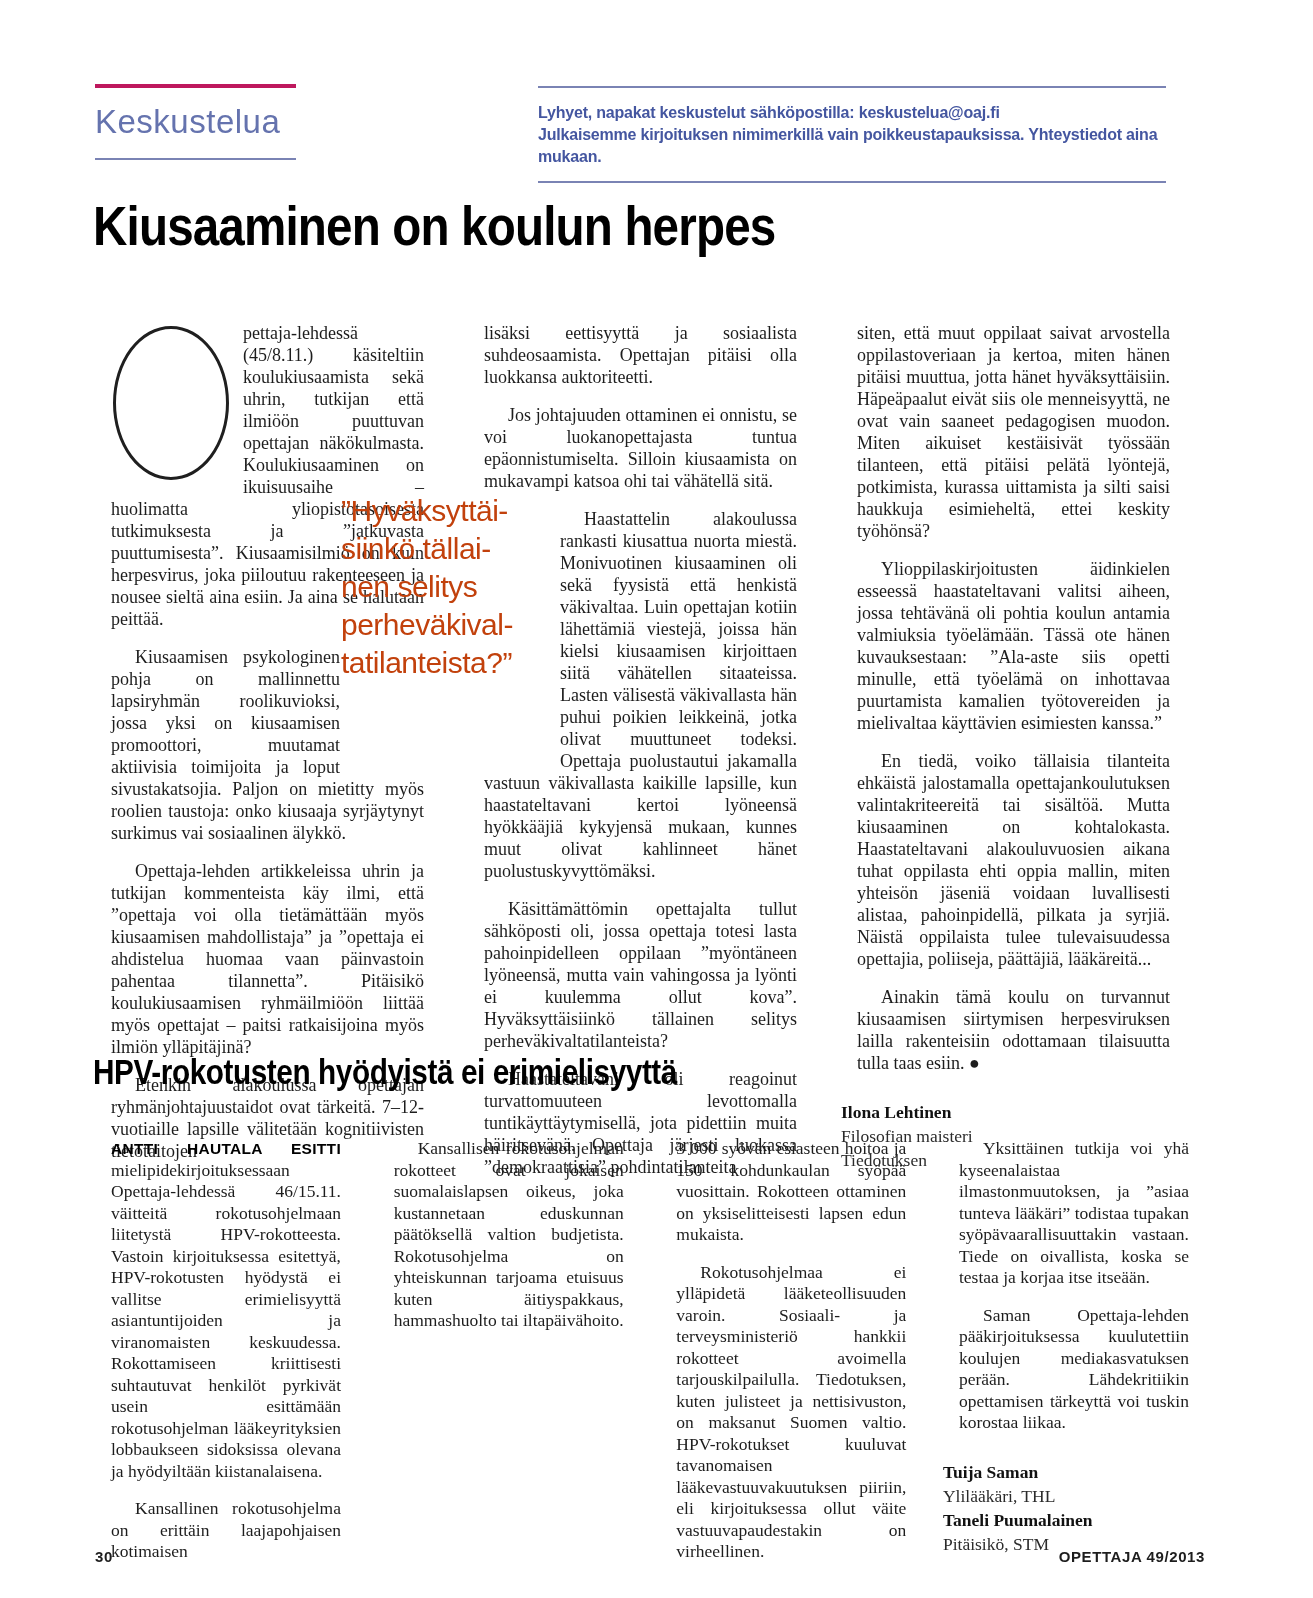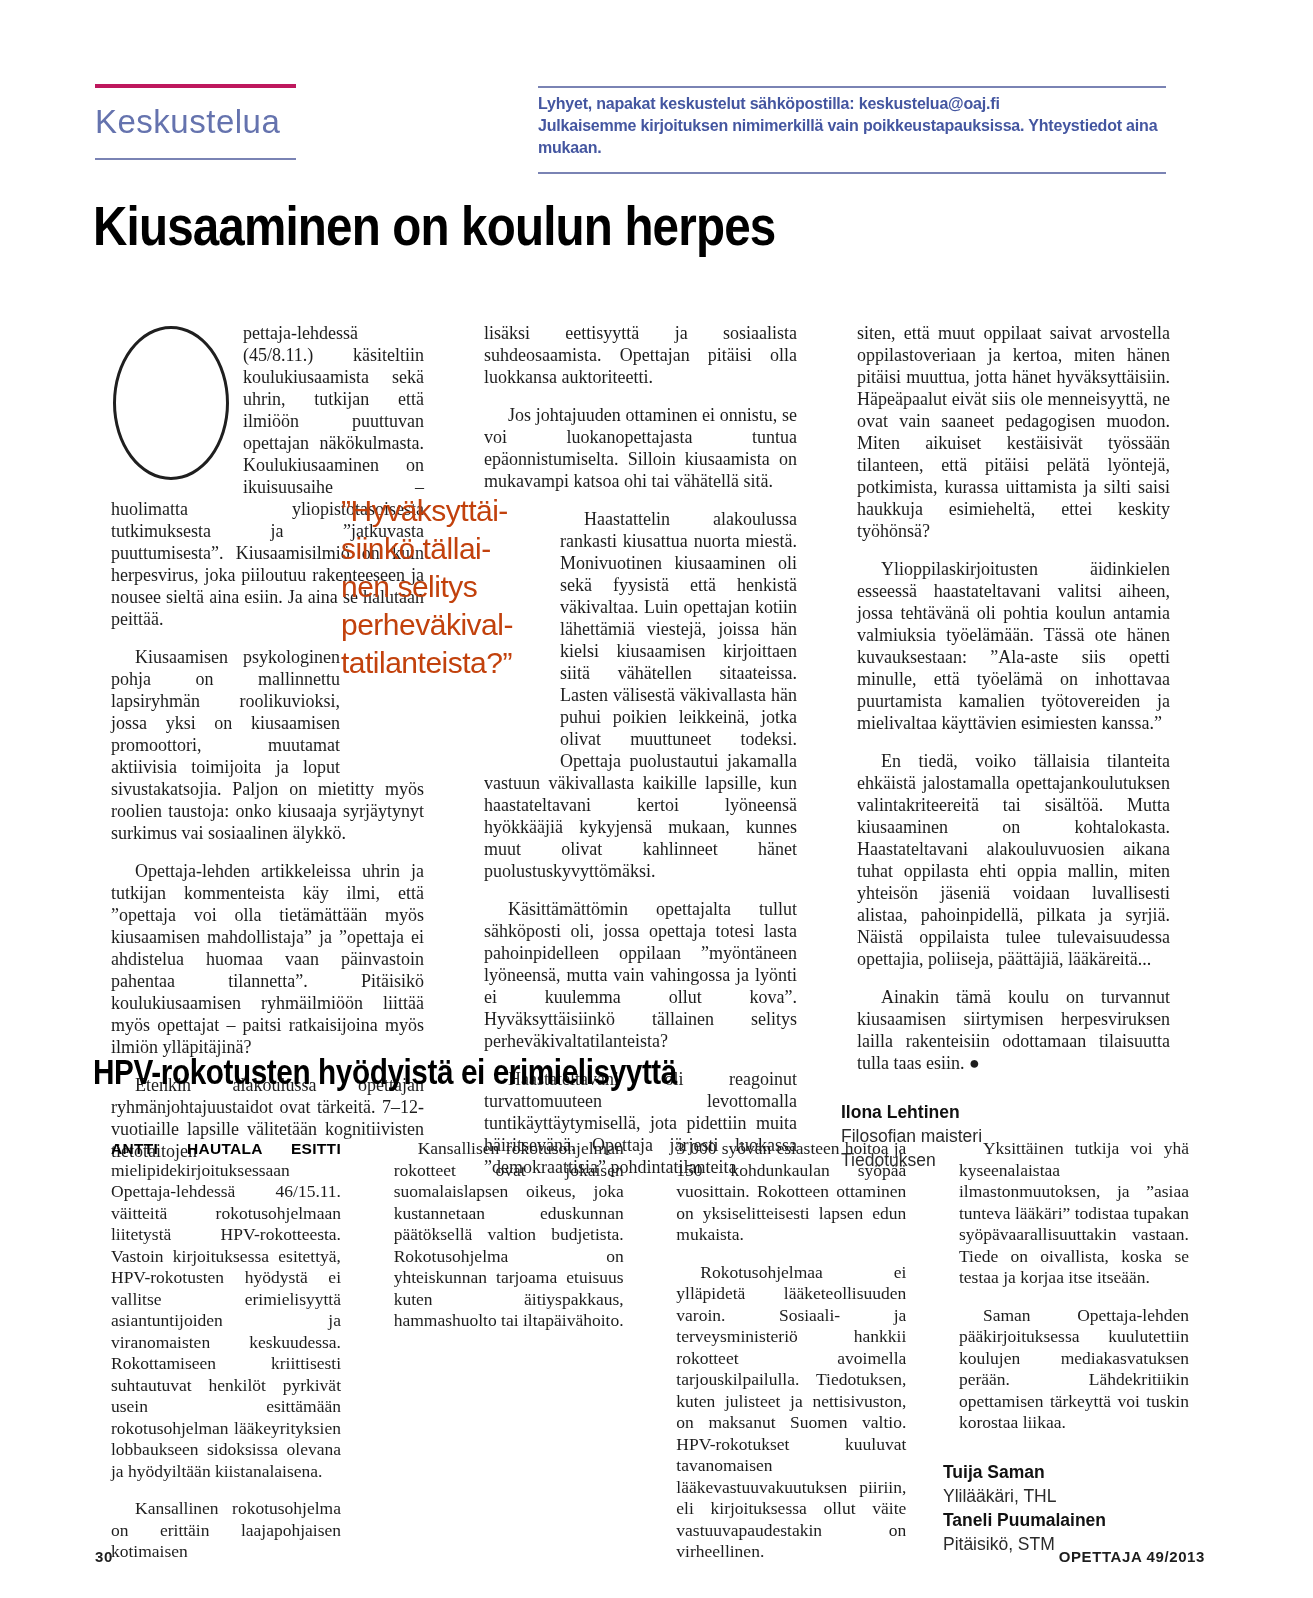--- a/index.html
+++ b/index.html
@@ -15,21 +15,21 @@
     border-top:4px solid #be185d; border-bottom:2px solid #7a83b4;
     padding:15px 0 17px;
   }
   .kes-label {
     font-family:"Liberation Sans", sans-serif; font-weight:400;
     font-size:33px; color:#6573ae; letter-spacing:0.5px;
   }
   .info-block {
     position:absolute; left:538px; top:86px; width:628px;
     border-top:2px solid #7a83b4; border-bottom:2px solid #7a83b4;
-    padding:5px 0 13px;
+    padding:14px 0 13px;
     font-family:"Liberation Sans", sans-serif; font-weight:700;
     font-size:16px; line-height:22px; color:#4456a0; letter-spacing:-0.2px;
   }
 
   
   .headline1 {
     position:absolute; left:93px; top:196px; margin:0;
     font-family:"Liberation Sans", sans-serif; font-weight:700;
     font-size:56px; line-height:60px; color:#000; letter-spacing:-1px;
     transform:scaleX(0.85); transform-origin:left top; white-space:nowrap;
@@ -56,21 +56,21 @@
   .pq-spacer-l { float:left; width:92px; height:228px; margin-top:20px; }
 
   .pullquote {
     position:absolute; left:341px; top:492px; width:230px;
     font-family:"Liberation Sans", sans-serif; font-weight:400;
     font-size:30px; line-height:38px; color:#c2410c;
     letter-spacing:-0.5px; white-space:pre-line; text-align:left;
   }
 
   .sig {
-    margin-top:26px; font-family:Liberation Sans, sans-serif;
+    margin-top:26px; font-family:Liberation Serif, serif;
     font-size:17.5px; line-height:24px; color:#2b2b2b; text-align:left;
   }
   .sig-name { font-weight:700; color:#111; }
 
   
   .a2-cols { position:absolute; left:95px; top:1122px; width:1110px; display:flex; justify-content:space-between; }
   .a2-col  { width:262px; font-size:17.5px; line-height:21.5px; text-align:justify; }
   .leadin  {
     font-family:"Liberation Sans", sans-serif; font-weight:700;
     font-size:15.5px; letter-spacing:0.3px; color:#000;

